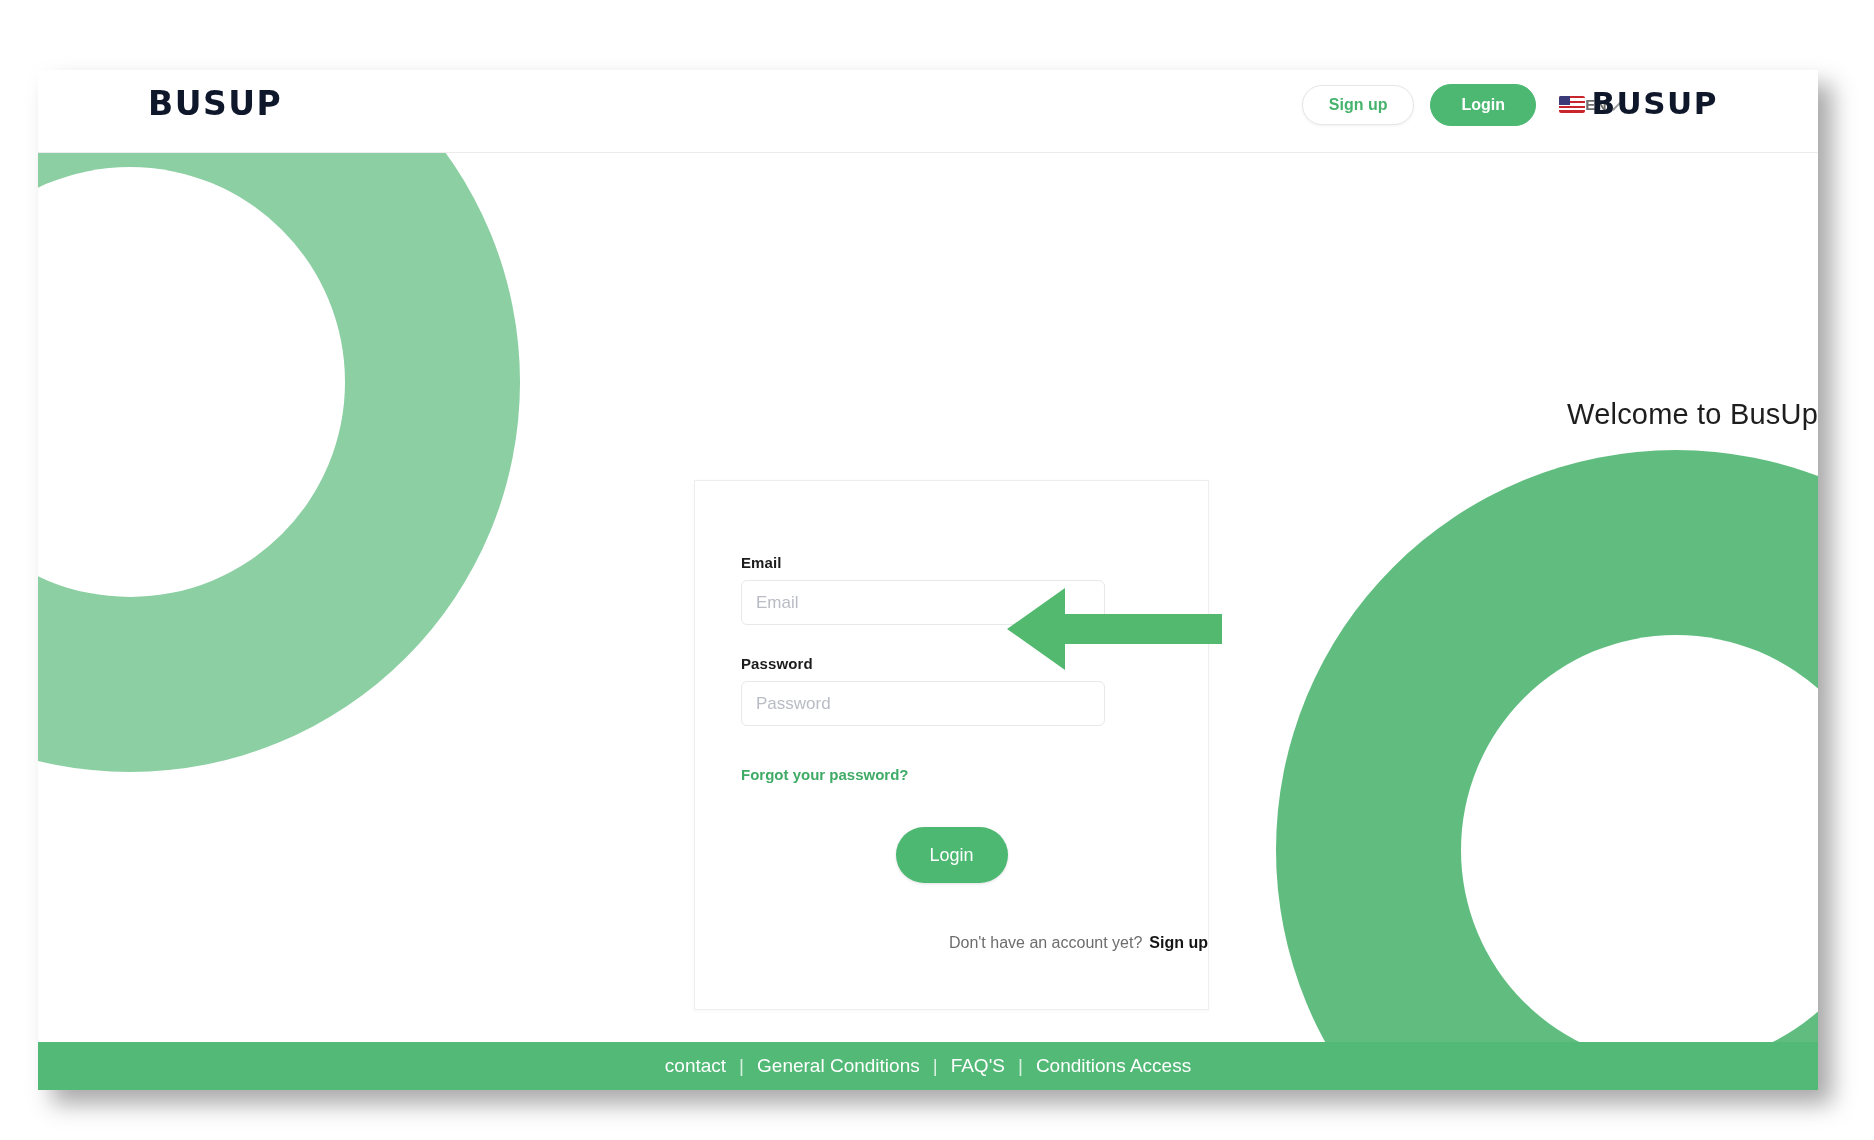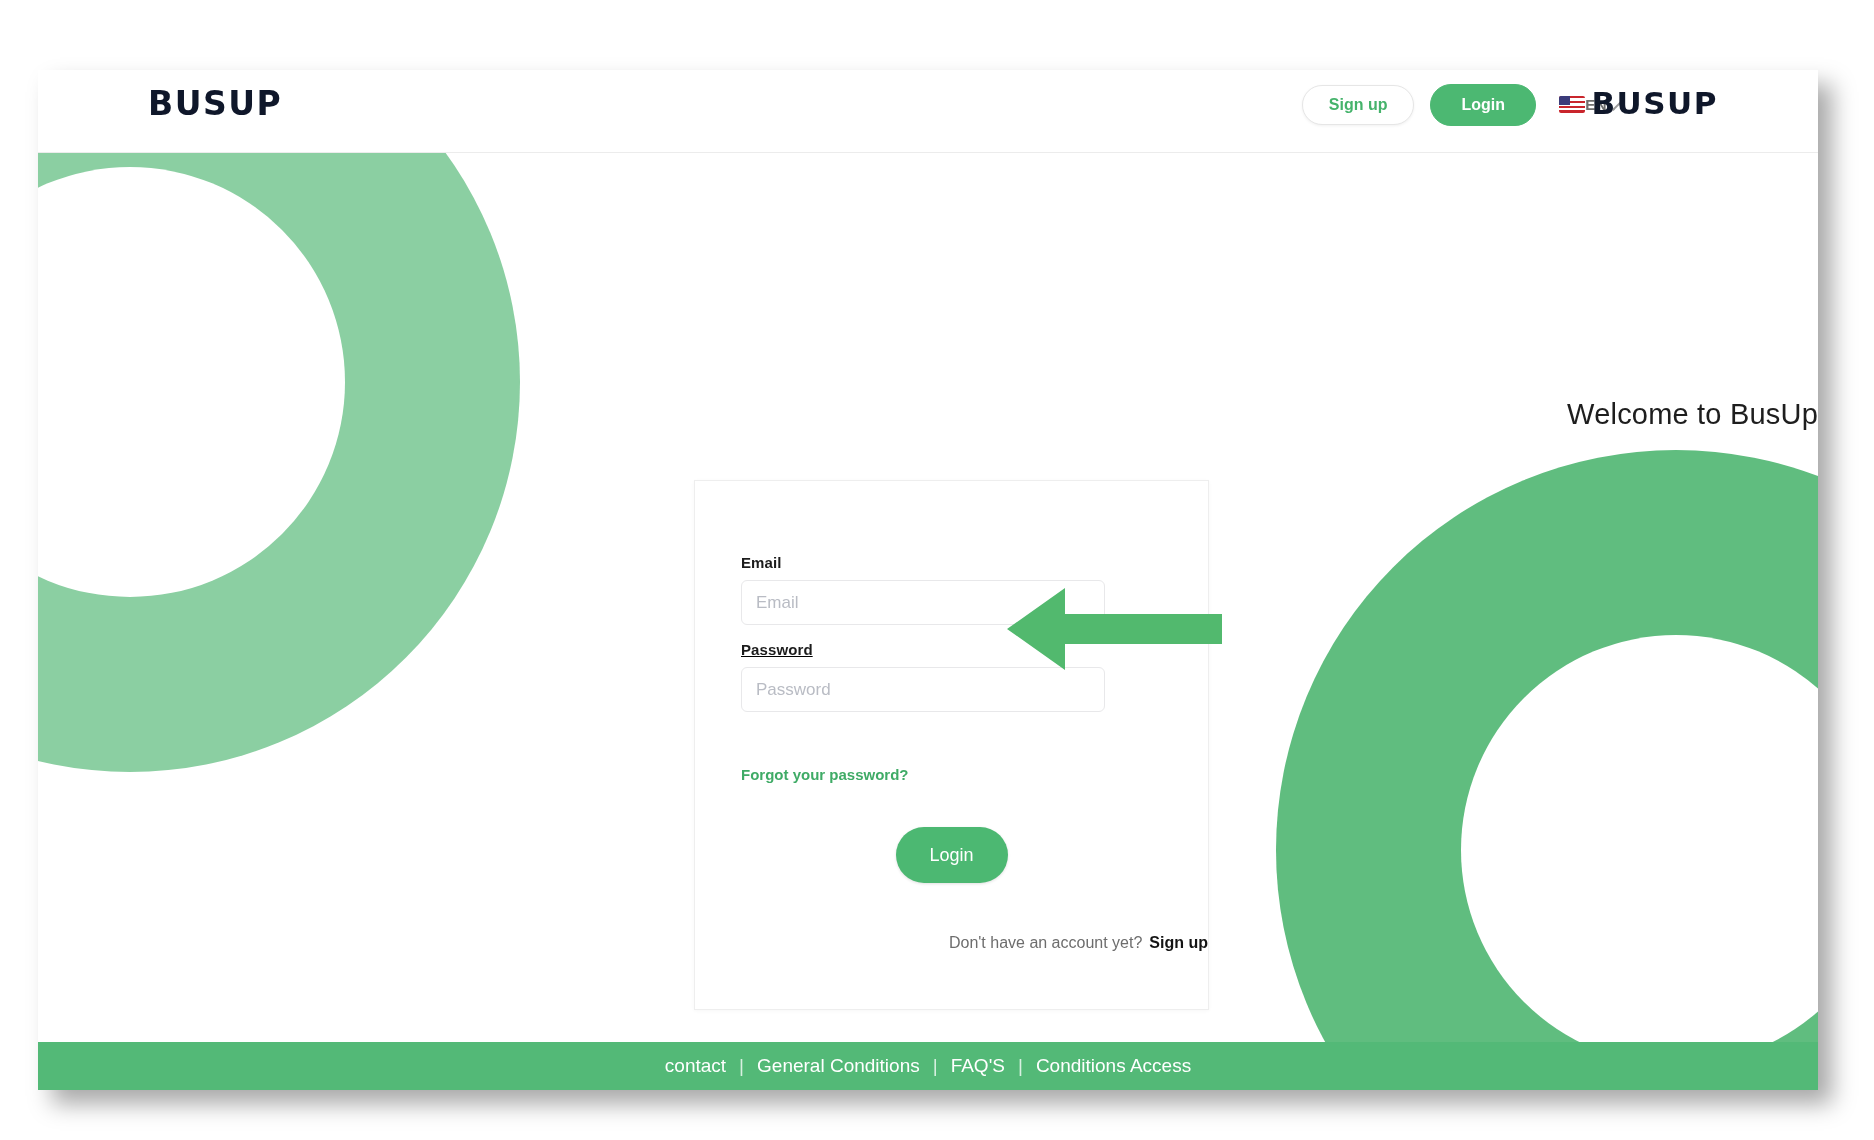--- a/index.html
+++ b/index.html
@@ -221,21 +221,21 @@
     box-shadow: 0 1px 4px rgba(0,0,0,0.035);
     box-sizing: border-box;
     margin-top: 25px;
   }
   .field-group {
     position: absolute;
     left: 46px;
     width: 364px;
   }
   #email-field-group { top: 73px; }
-  #password-field-group { top: 160px; text-decoration: underline; }
+  #password-field-group { top: 174px; }
   .field-label {
     font-size: 15px;
     font-weight: 700;
     color: #1c1c1c;
     margin-bottom: 9px;
     letter-spacing: 0.1px;
   }
   .text-input {
     width: 100%;
     box-sizing: border-box;

